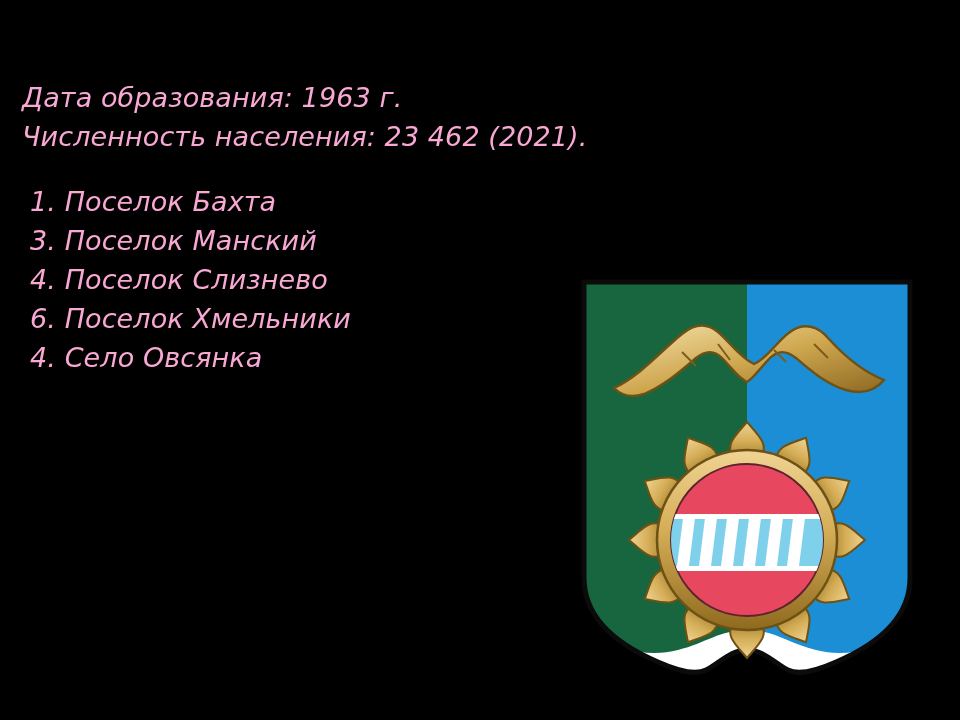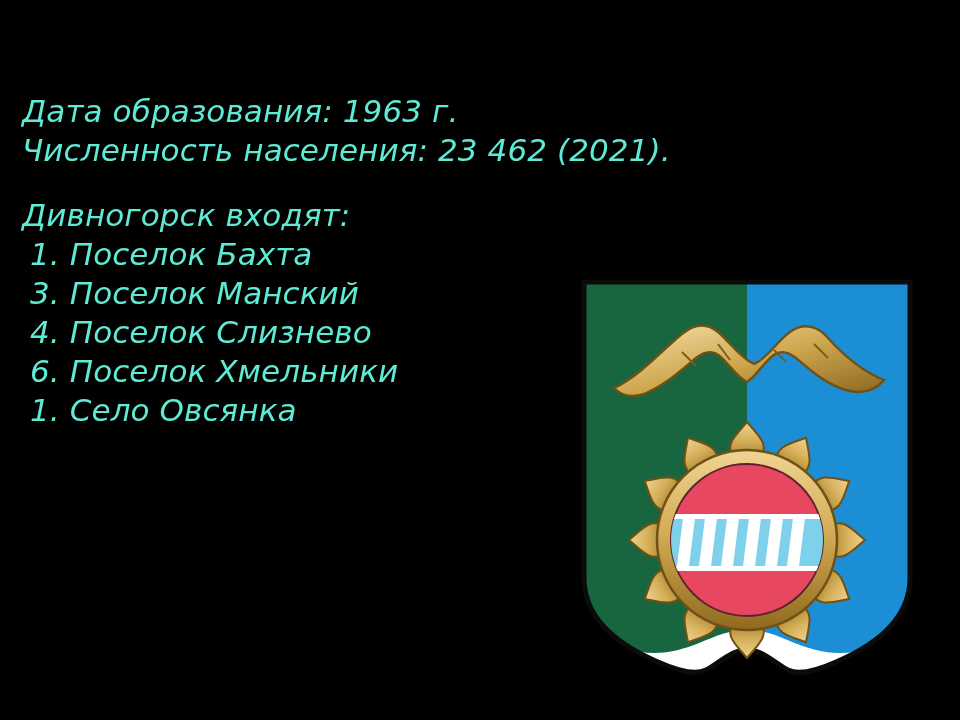--- a/index.html
+++ b/index.html
@@ -19,26 +19,25 @@
     height: 720px;
     background: #000000;
   }
 
   
   .text-block {
     position: absolute;
     left: 22px;
     top: 78px;
     width: 600px;
-    color: #5eead4;
+    color: #f9a8d4;
     font-style: italic;
-    font-size: 31px;
+    font-size: 27px;
     line-height: 39px;
     letter-spacing: 0.1px;
-    margin-top: 14px;
   }
   .line {
     white-space: nowrap;
   }
   .gap {
     height: 26px;
   }
   .list-line {
     padding-left: 8px;
   }
@@ -61,26 +60,25 @@
 </style>
 </head>
 <body>
 
 <div class="slide">
 
   <div class="text-block">
     <div class="line">Дата образования: 1963 г.</div>
     <div class="line">Численность населения: 23 462 (2021).</div>
     <div class="gap"></div>
-    <div class="line">Дивногорск входят:</div>
     <div class="line list-line">1. Поселок Бахта</div>
     <div class="line list-line">3. Поселок Манский</div>
     <div class="line list-line">4. Поселок Слизнево</div>
     <div class="line list-line">6. Поселок Хмельники</div>
-    <div class="line list-line">1. Село Овсянка</div>
+    <div class="line list-line">4. Село Овсянка</div>
   </div>
 
   <div class="emblem-wrap">
     <svg class="shield" viewBox="0 0 338 402" xmlns="http://www.w3.org/2000/svg">
       <defs>
         <clipPath id="shieldClip">
           <path d="M6,4 H332 V300 C332,340 300,366 258,384
                    C240,392 222,398 210,392 C196,385 186,372 169,372
                    C152,372 142,385 128,392 C116,398 98,392 80,384
                    C38,366 6,340 6,300 Z"></path>

